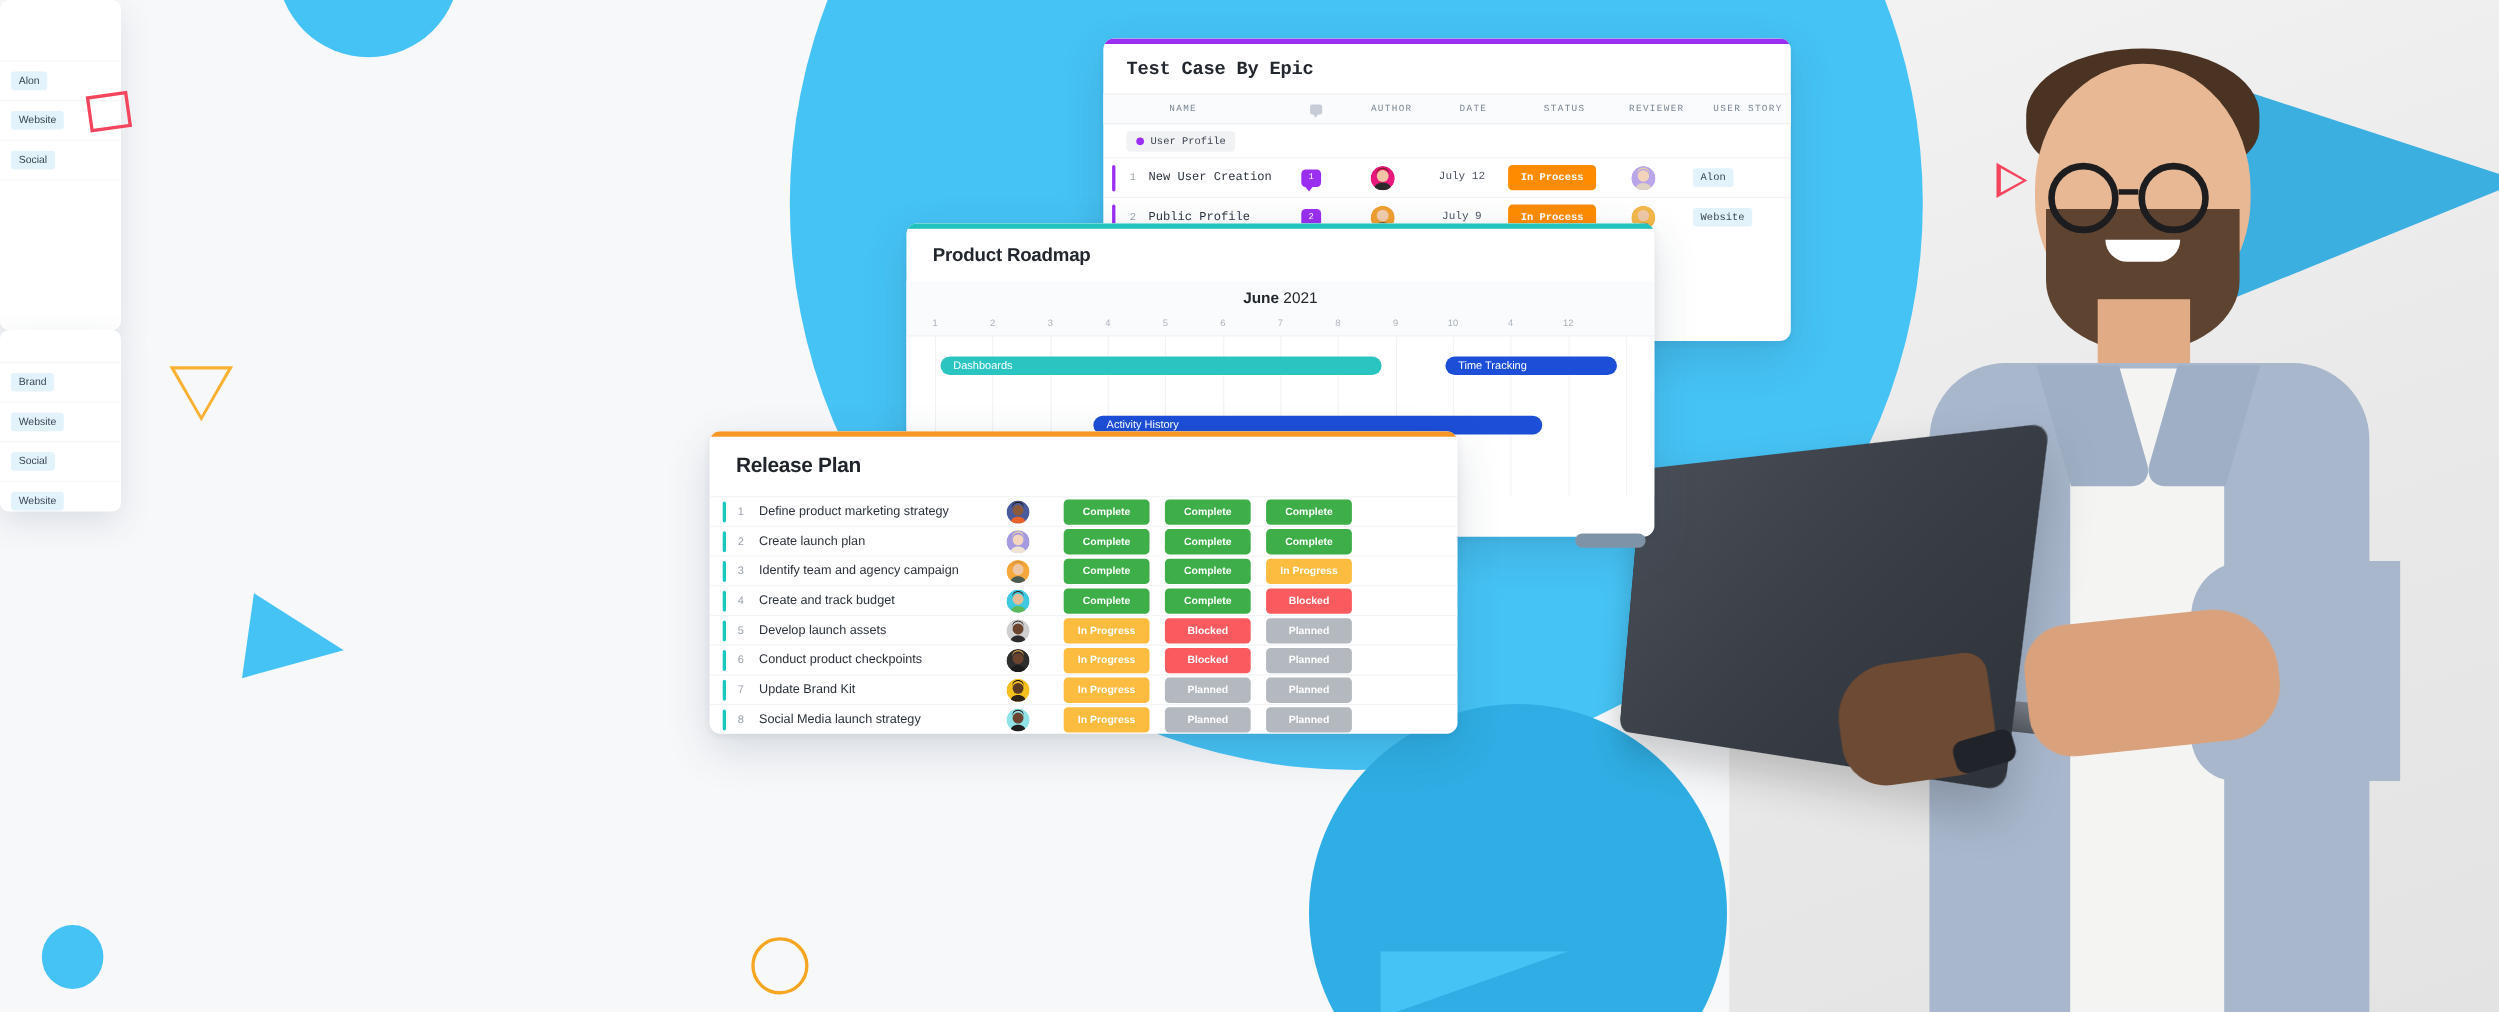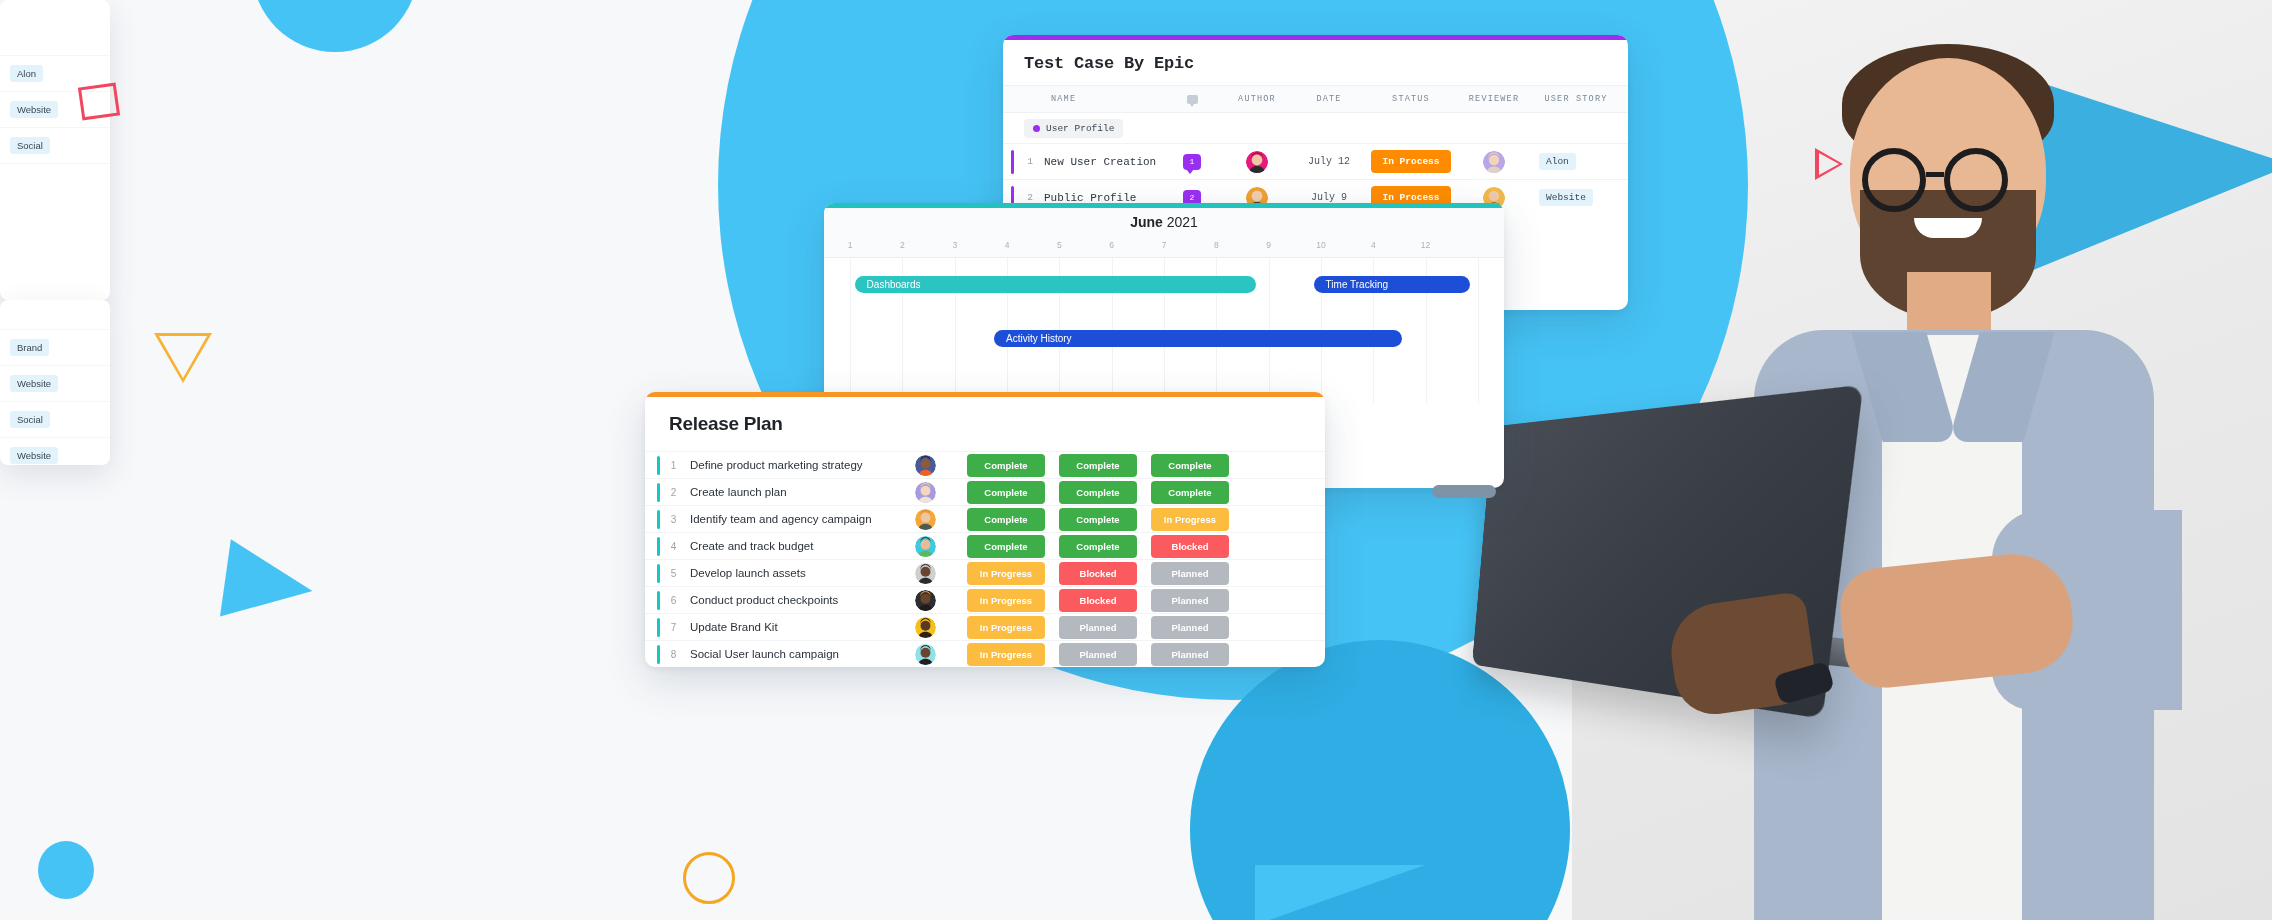--- a/index.html
+++ b/index.html
@@ -100,21 +100,21 @@
   .epic-title {
     font-size: 17px; font-weight: bold; color: #22272e;
     padding: 14px 0 12px 21px; letter-spacing: -.2px;
   }
   .epic-head {
     display: flex; align-items: center;
     background: #fafbfc; border-top: 1px solid #eef0f3; border-bottom: 1px solid #eef0f3;
     height: 28px;
     font-size: 8.5px; letter-spacing: 1.2px; color: #7b8794; font-weight: 500;
   }
-  .epic-head span { text-align: center; }
+  .epic-head span { text-align: center; margin-left: 12px; }
   .eh-name { width: 160px; text-align: left !important; padding-left: 48px; }
   .eh-icon { width: 58px; display: flex; justify-content: center; }
   .eh-author { width: 72px; }
   .eh-date { width: 72px; }
   .eh-status { width: 92px; }
   .eh-rev { width: 74px; }
   .eh-story { width: 90px; }
   .speech-icon {
     width: 11px; height: 9px; border-radius: 2px; background: #c6cdd6; position: relative;
   }
@@ -491,20 +491,21 @@
         </svg>
       </span>
       <span class="epic-story">
         <i class="tag" style="font-style:normal">Website</i>
       </span>
     </div>
   </div>
 
   <div class="panel" id="panel-roadmap">
     <div class="panel-accent"></div>
+    <div class="rm-title">Product Roadmap</div>
 
     <div class="rm-month">
       <b>June</b><span> </span><span>2021</span>
     </div>
 
     <div class="rm-days">
       <span class="d">1</span>
       <span class="d">2</span>
       <span class="d">3</span>
       <span class="d">4</span>
@@ -706,21 +707,21 @@
             <i class="pill p-planned" style="font-style:normal">Planned</i>
           </span>
           <span class="cell">
             <i class="pill p-planned" style="font-style:normal">Planned</i>
           </span>
           <span style="width:40px"></span>
         </div>
         <div class="rp-row">
           <i class="rowbar"></i>
           <span class="rp-idx">8</span>
-          <span class="rp-task">Social User launch campaign</span>
+          <span class="rp-task">Social Media launch strategy</span>
           <span class="rp-owner">
             <svg class="av" width="21" height="21" viewBox="0 0 22 22">
     <circle cx="11" cy="11" r="11" fill="#8fe3e8"></circle>
     <circle cx="11" cy="9.2" r="5.2" fill="#6b4430"></circle>
     <path d="M3.6 22c0-4 3.3-6.5 7.4-6.5s7.4 2.5 7.4 6.5z" fill="#1f1f1f"></path>
     <path d="M5.4 7.8a5.6 5.6 0 0 1 11.2 0c0-4.6-2.3-6.5-5.6-6.5S5.4 3.2 5.4 7.8z" fill="#241a12"></path>
   </svg>
           </span>
           <span class="cell">
             <i class="pill p-progress" style="font-style:normal">In Progress</i>

